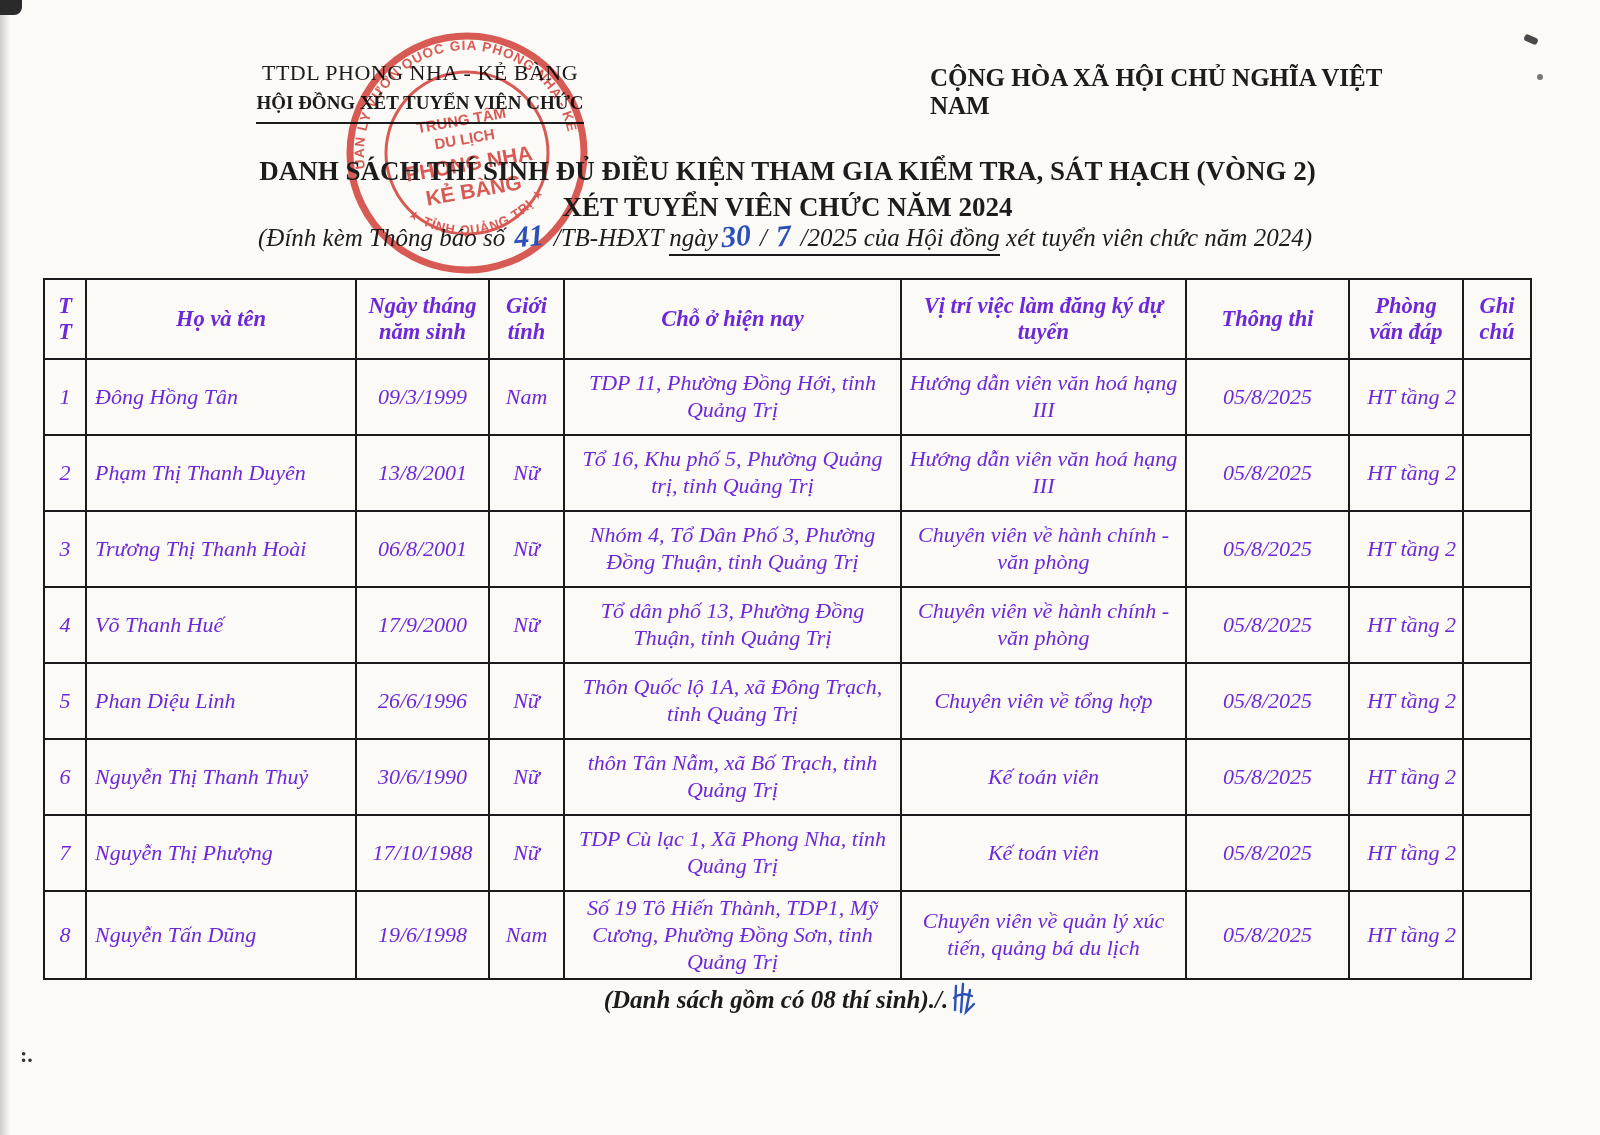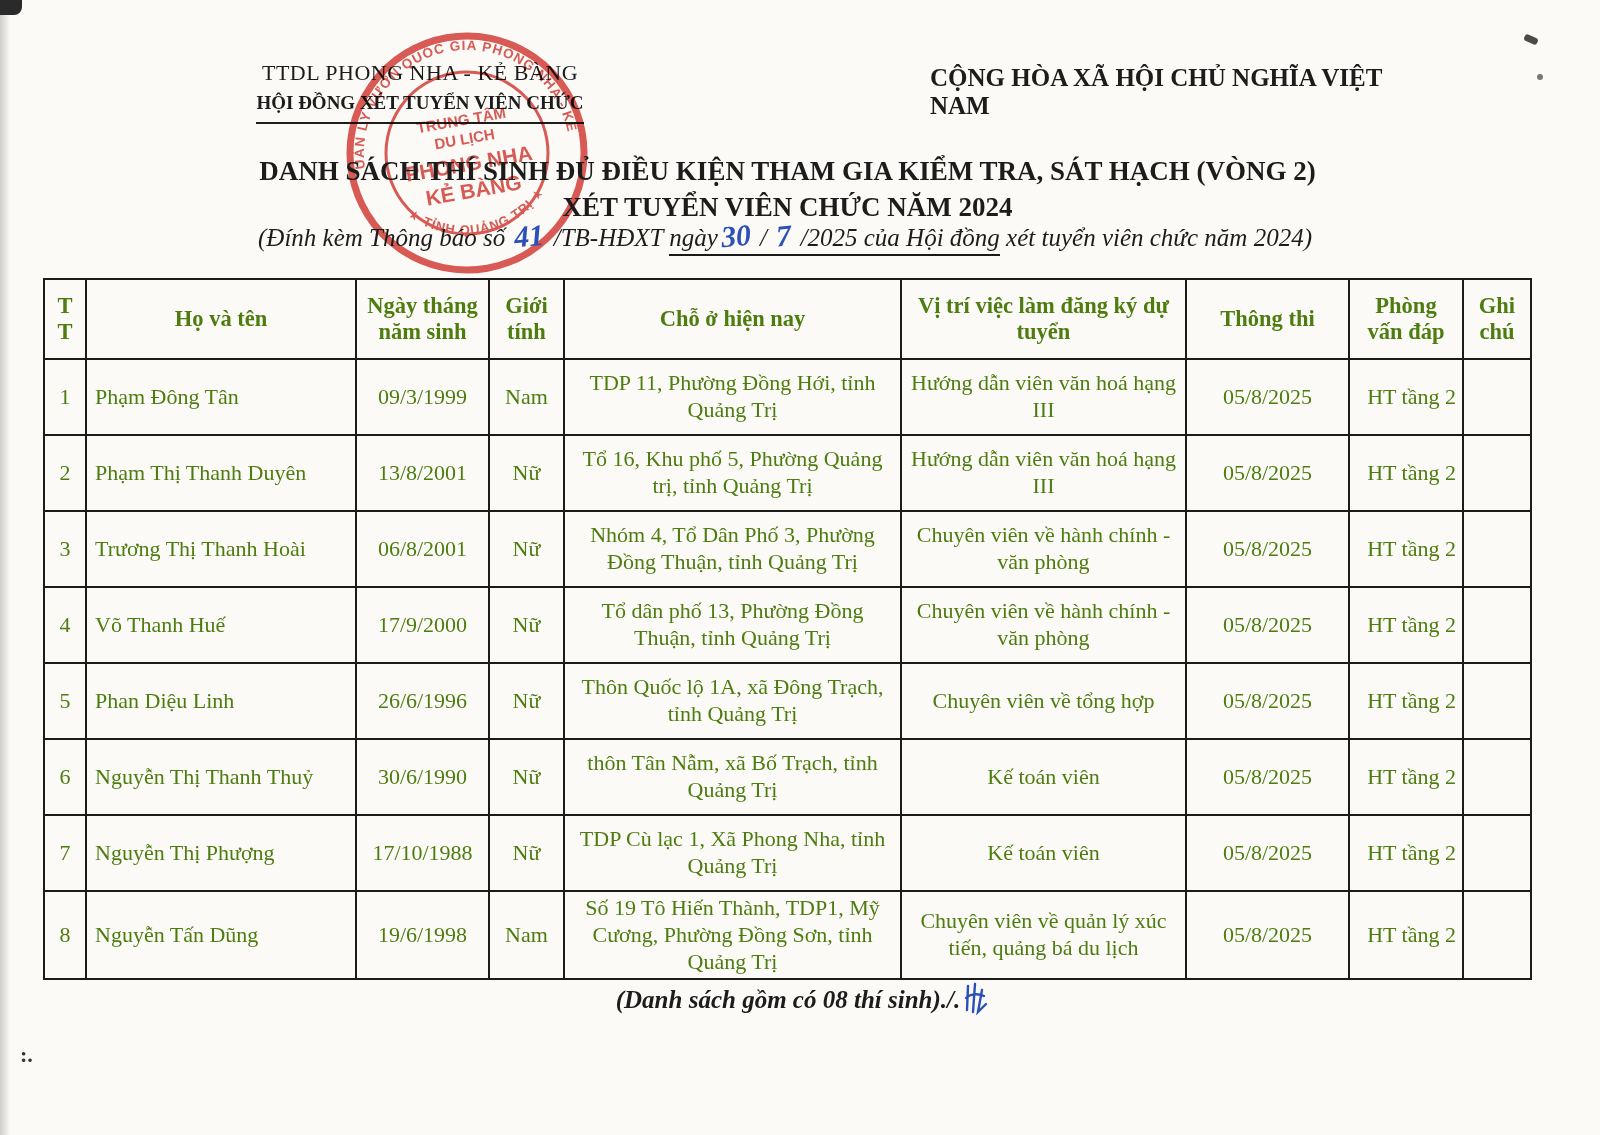--- a/index.html
+++ b/index.html
@@ -32,34 +32,34 @@
     display:inline-block;transform:rotate(-5deg);line-height:0;padding:0 3px;}
 
   
   .stamp{position:absolute;left:342px;top:28px;width:250px;height:250px;
     mix-blend-mode:multiply;opacity:.88;transform:rotate(-10deg);}
   .stamp text{font-family:"Liberation Sans","DejaVu Sans",sans-serif;font-weight:bold;}
 
   
   .tbl-wrap{position:absolute;left:43px;top:278px;}
   table{border-collapse:collapse;table-layout:fixed;width:1487px;
-    font-size:22px;color:#4d7c0f;background:transparent;}
+    font-size:22px;color:#6d28d9;background:transparent;font-style:italic;}
   th,td{border:2.4px solid #1b1b1b;vertical-align:middle;text-align:center;
     padding:3px 6px;line-height:1.22;overflow:hidden;}
   thead th{font-weight:bold;height:72px;font-size:22.5px;line-height:1.15;}
   tbody td{height:68px;}
   col.c-tt{width:42px;}  col.c-name{width:270px;} col.c-dob{width:133px;}
   col.c-gender{width:75px;} col.c-address{width:337px;} col.c-position{width:285px;}
   col.c-exam{width:163px;} col.c-room{width:114px;} col.c-note{width:68px;}
   td.col-name{text-align:left;padding-left:8px;}
   td.col-room{text-align:right;padding-left:7px;}
 
   
   .footer-note{position:absolute;left:0;top:982px;width:1580px;text-align:center;
-    font-size:25px;font-weight:bold;font-style:italic;margin-left:12px;}
+    font-size:25px;font-weight:bold;font-style:italic;}
   .footer-note .squiggle{display:inline-block;vertical-align:-8px;margin-left:2px;}
 
   
   .art{position:absolute;pointer-events:none;}
   .art-corner{left:0;top:0;width:22px;height:15px;background:#2a2a2a;border-radius:0 0 8px 0;}
   .art-tr{left:1524px;top:36px;width:14px;height:7px;background:#4a4a4a;
     transform:rotate(24deg);border-radius:3px;}
   .art-bl{left:20px;top:1042px;color:#333;font-size:22px;font-weight:bold;}
   .art-r{left:1537px;top:74px;width:6px;height:6px;background:#777;border-radius:50%;}
 </style>
@@ -127,21 +127,21 @@
         <th>Chỗ ở hiện nay</th>
         <th>Vị trí việc làm đăng ký dự tuyển</th>
         <th>Thông thi</th>
         <th>Phòng vấn đáp</th>
         <th>Ghi chú</th>
       </tr>
     </thead>
     <tbody>
         <tr>
           <td class="col-tt">1</td>
-          <td class="col-name">Phạm Đông Tân</td>
+          <td class="col-name">Đông Hồng Tân</td>
           <td class="col-dob">09/3/1999</td>
           <td class="col-gender">Nam</td>
           <td class="col-address">TDP 11, Phường Đồng Hới, tỉnh Quảng Trị</td>
           <td class="col-position">Hướng dẫn viên văn hoá hạng III</td>
           <td class="col-exam_date">05/8/2025</td>
           <td class="col-room">HT tầng 2</td>
           <td class="col-note"></td>
         </tr>
         <tr>
           <td class="col-tt">2</td>

